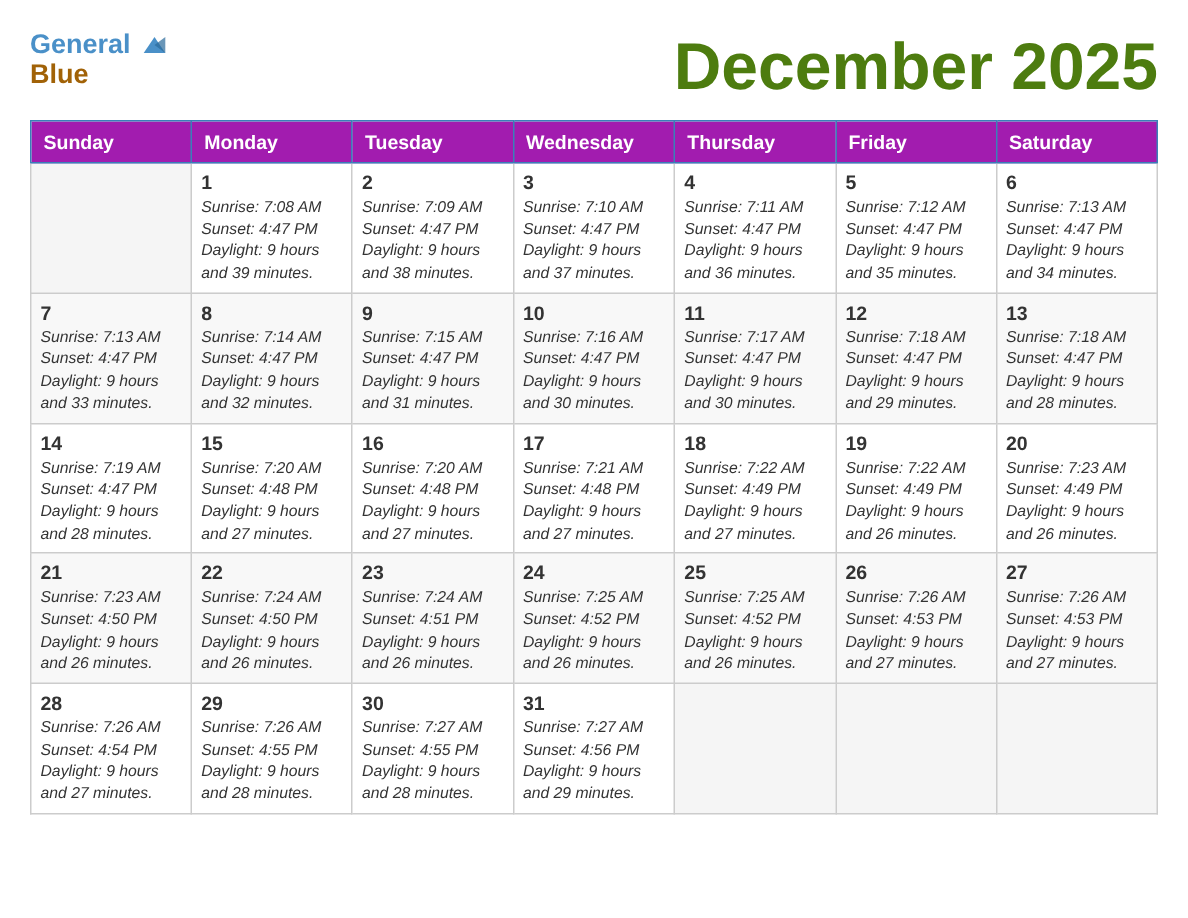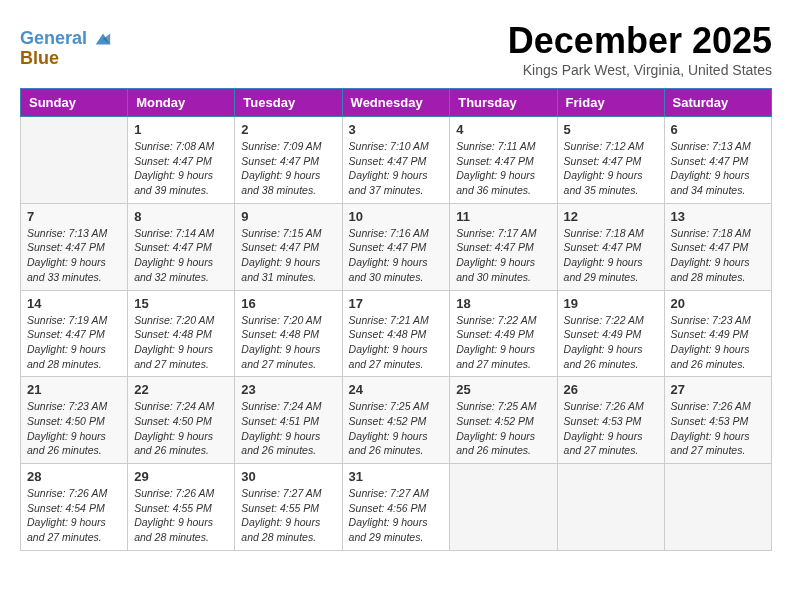--- a/index.html
+++ b/index.html
@@ -5,21 +5,21 @@
     * { box-sizing: border-box; margin: 0; padding: 0; }
     body {
       font-family: Arial, sans-serif;
       background: #fff;
       width: 792px;
       min-height: 612px;
       padding: 20px;
     }
     .header {
       display: flex;
-      align-items: center;
+      align-items: flex-start;
       justify-content: space-between;
       margin-bottom: 10px;
     }
     .logo {
       display: flex;
       align-items: center;
     }
     .logo-text {
       font-size: 18px;
       font-weight: bold;
@@ -31,23 +31,23 @@
     }
     .logo-icon {
       width: 18px;
       height: 18px;
       margin-left: 2px;
     }
     .title-area {
       text-align: right;
     }
     .month-title {
-      font-size: 36px;
+      font-size: 44px;
       font-weight: bold;
-      color: #000000;
+      color: #4d7c0f;
     }
     .location {
       font-size: 14px;
       color: #555;
     }
     .calendar {
       width: 100%;
       border-collapse: collapse;
       border: 1px solid #ccc;
     }
@@ -99,21 +99,20 @@
         <svg class="logo-icon" viewBox="0 0 20 20" style="display:inline-block;vertical-align:middle;">
           <polygon points="2,16 10,4 18,16" fill="#4a90c8"></polygon>
           <polygon points="10,10 18,4 18,16" fill="#2a6a9a" opacity="0.7"></polygon>
         </svg>
       </div>
       <div class="logo-text"><span style="color:#a16207;">Blue</span></div>
     </div>
   </div>
   <div class="title-area">
     <div class="month-title">December 2025</div>
-    <div class="location">Kings Park West, Virginia, United States</div>
   </div>
 </div>
 
 <table class="calendar">
   <thead>
     <tr>
     <th>Sunday</th>
         <th>Monday</th>
         <th>Tuesday</th>
         <th>Wednesday</th>

